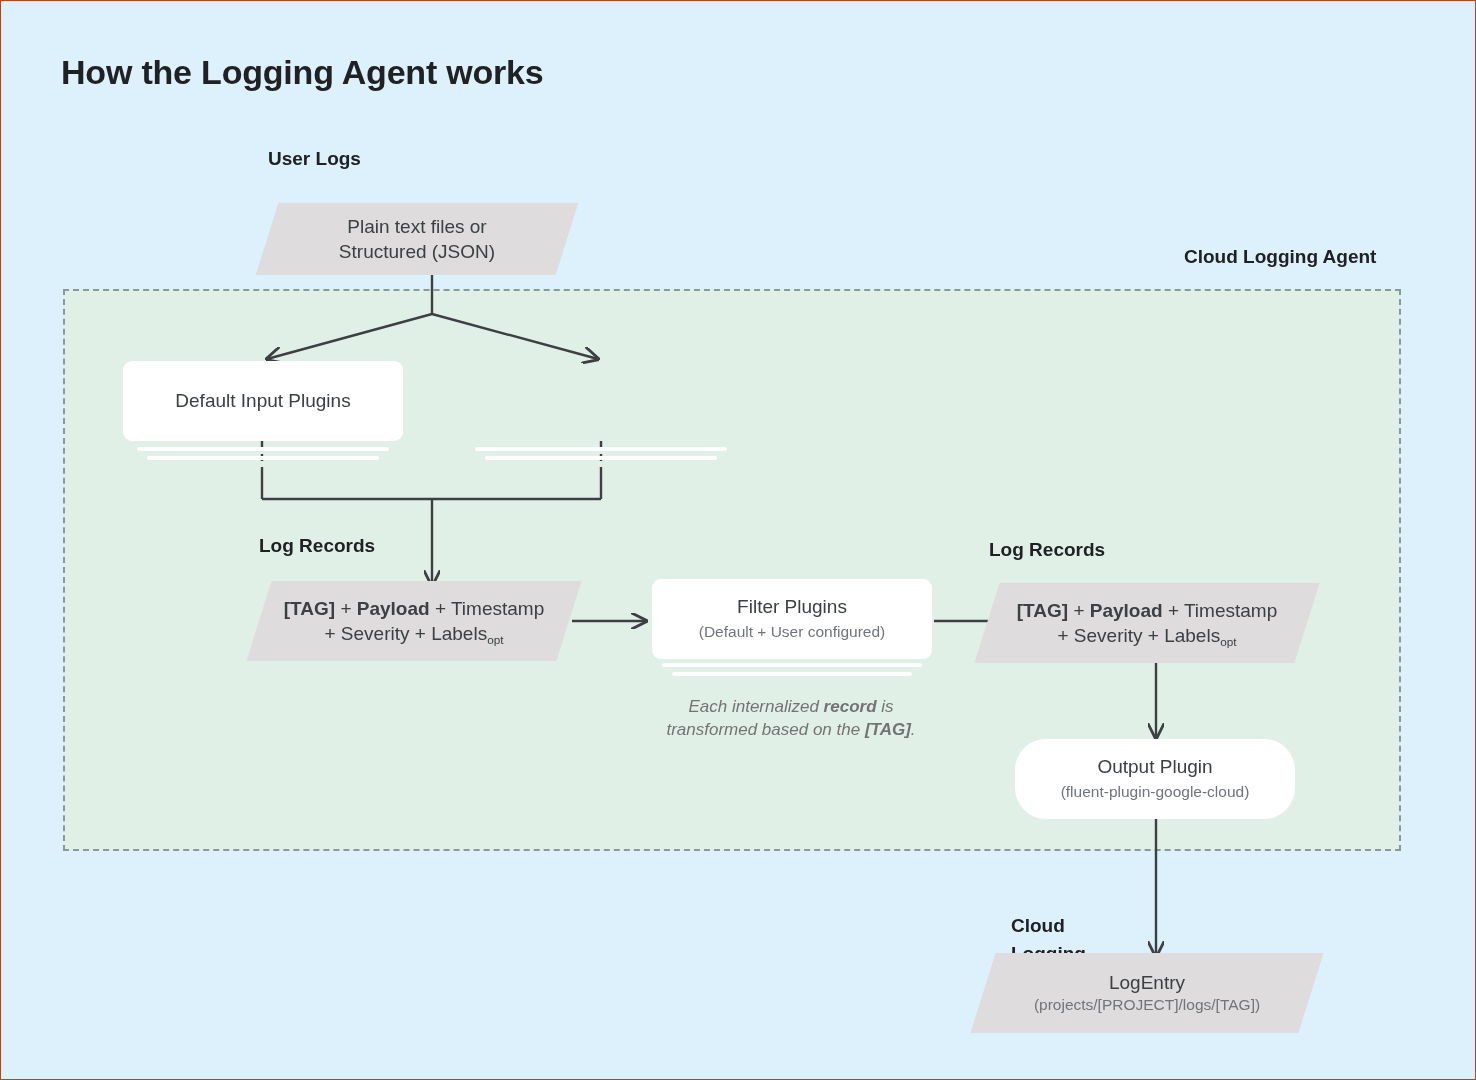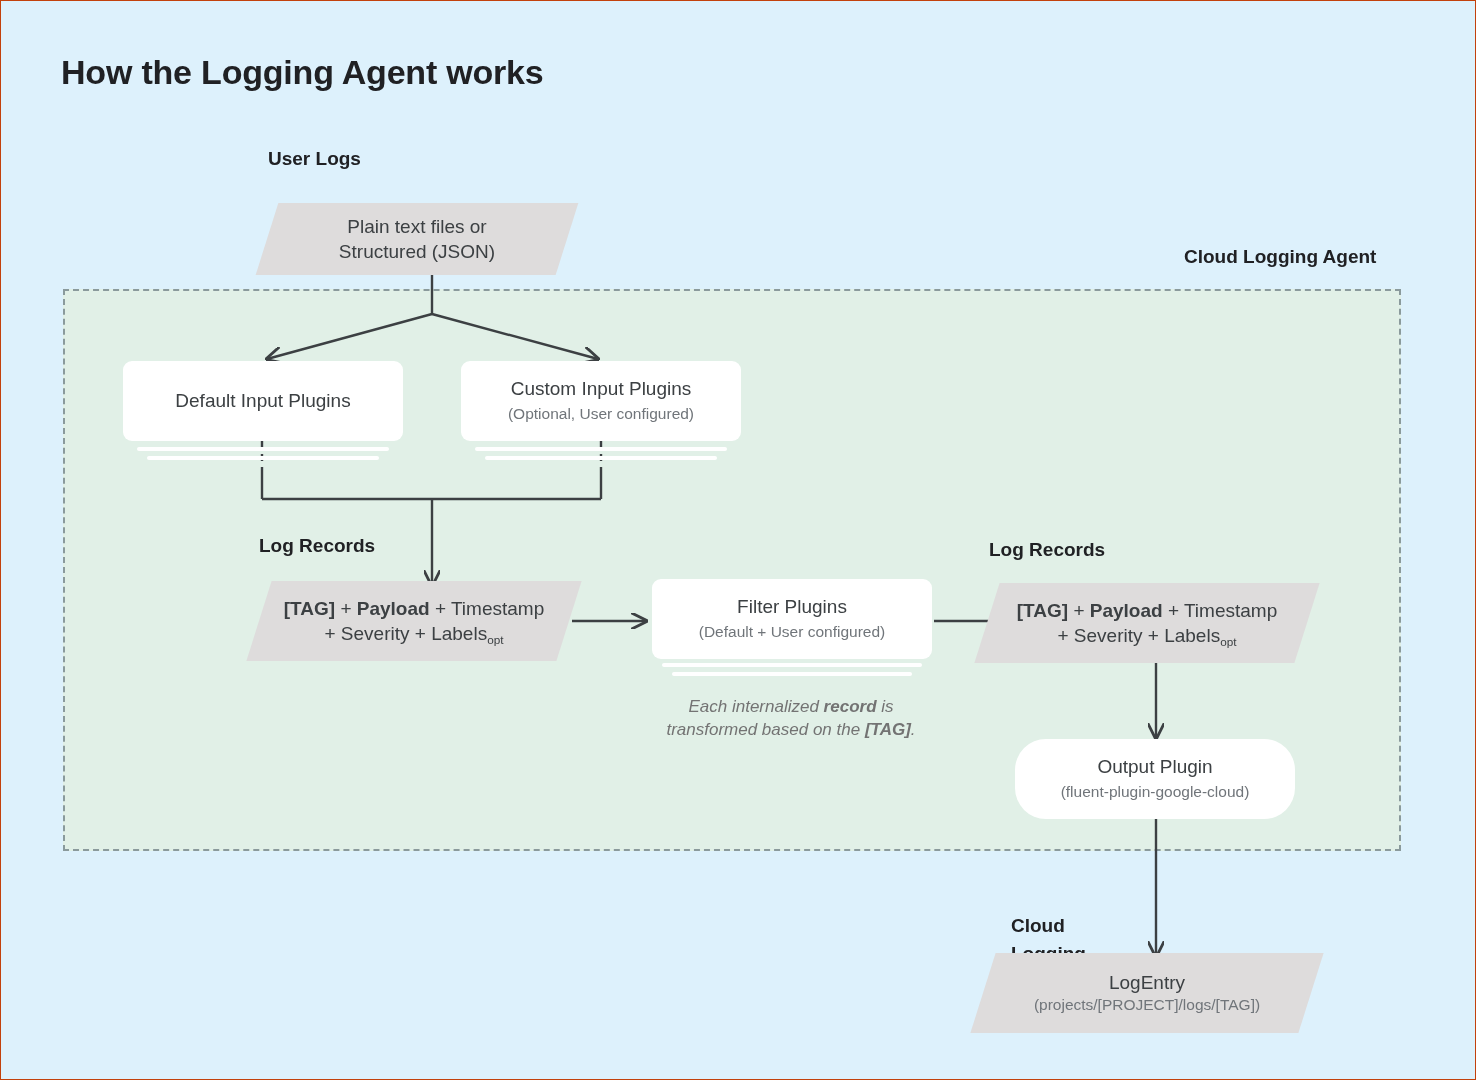--- a/index.html
+++ b/index.html
@@ -192,24 +192,20 @@
       <div class="t1">Structured (JSON)</div>
     </div>
   </div>
 
   <div class="card" style="left:122px; top:360px; width:280px; height:80px;">
     <div class="t1">Default Input Plugins</div>
   </div>
   <div class="stack-bar" style="left:136px; top:446px; width:252px;"></div>
   <div class="stack-bar" style="left:146px; top:455px; width:232px;"></div>
 
-  <div class="card" style="left:460px; top:360px; width:280px; height:80px;">
-    <div class="t1">Custom Input Plugins</div>
-    <div class="t2">(Optional, User configured)</div>
-  </div>
   <div class="stack-bar" style="left:474px; top:446px; width:252px;"></div>
   <div class="stack-bar" style="left:484px; top:455px; width:232px;"></div>
 
   <div class="para" style="left:258px; top:580px; width:310px; height:80px;">
     <div class="skin"></div>
     <div class="label">
       <div class="t1">
         <b>[TAG]</b><span> + </span><b>Payload</b><span> + Timestamp</span>
       </div>
       <div class="t1">

